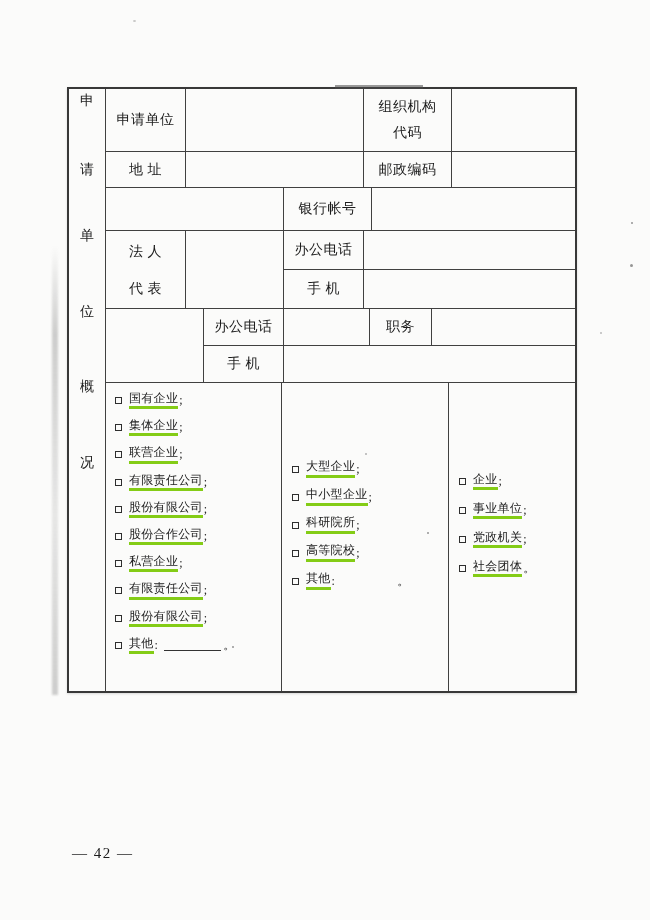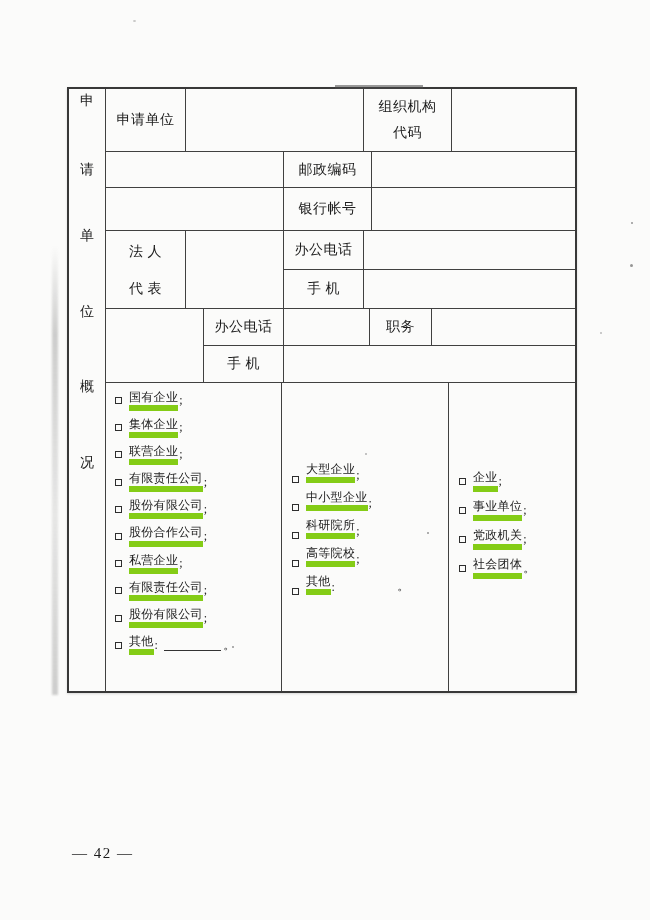--- a/index.html
+++ b/index.html
@@ -50,27 +50,27 @@
   .hdr1{width:176px} .hdr2{width:167px}
 
   
   .list-cell { flex-direction:column; align-items:flex-start !important;
                justify-content:flex-start !important; }
   .list-cell .opt { display:flex; align-items:center; font-size:12px;
                     letter-spacing:.3px; color:#222; }
   .col-econ { padding:4px 0 0 9px; }
   .col-econ .opt { height:27.2px; }
   .col-type { padding:72px 0 0 10px; }
-  .col-type .opt { height:28px;align-items:flex-end; }
+  .col-type .opt { height:28px; }
   .col-attr { padding:84px 0 16px 10px; }
   .col-attr .opt { height:29px; }
 
   .cb { width:7px; height:7px; border:1.2px solid #2e2e2e; margin-right:7px;
         flex-shrink:0; background:transparent; }
-  .u { border-bottom:6px solid #84cc16; padding-bottom:1px; line-height:1.1; }
+  .u { border-bottom:3px solid #84cc16; padding-bottom:1px; line-height:1.1; }
   .sfx { margin-left:1px; }
   .blank-line { display:inline-block; width:57px; height:11px;
                 border-bottom:1.2px solid #333; margin:0 2px 0 6px; }
   .tail-far { margin-left:62px; }
 
   
   .page-number { position:absolute; left:72px; top:845px; font-size:15px;
                  letter-spacing:1.5px; color:#1b1b1b; }
 
   
@@ -112,20 +112,21 @@
         <div class="c w-label">申请单位</div>
         <div class="c w-value"></div>
         <div class="c w-label2 two-line">
           <span>组织机构</span>
           <span>代码</span>
         </div>
         <div class="c flex1"></div>
       </div>
 
       <div class="row r2">
+        <div class="c w-label">地 址</div>
         <div class="c w-value"></div>
         <div class="c w-label2">邮政编码</div>
         <div class="c flex1"></div>
       </div>
 
       <div class="row r3">
         <div class="c w-value"></div>
         <div class="c w-label2">银行帐号</div>
         <div class="c flex1"></div>
       </div>

